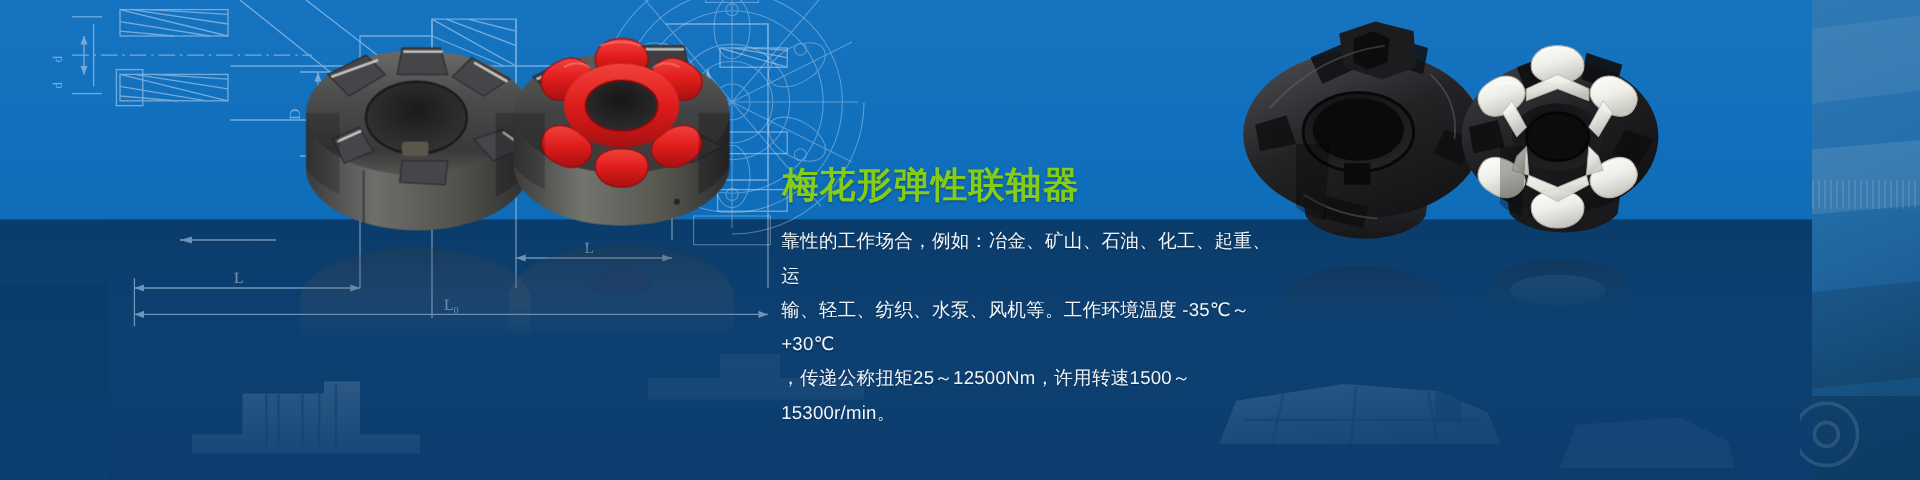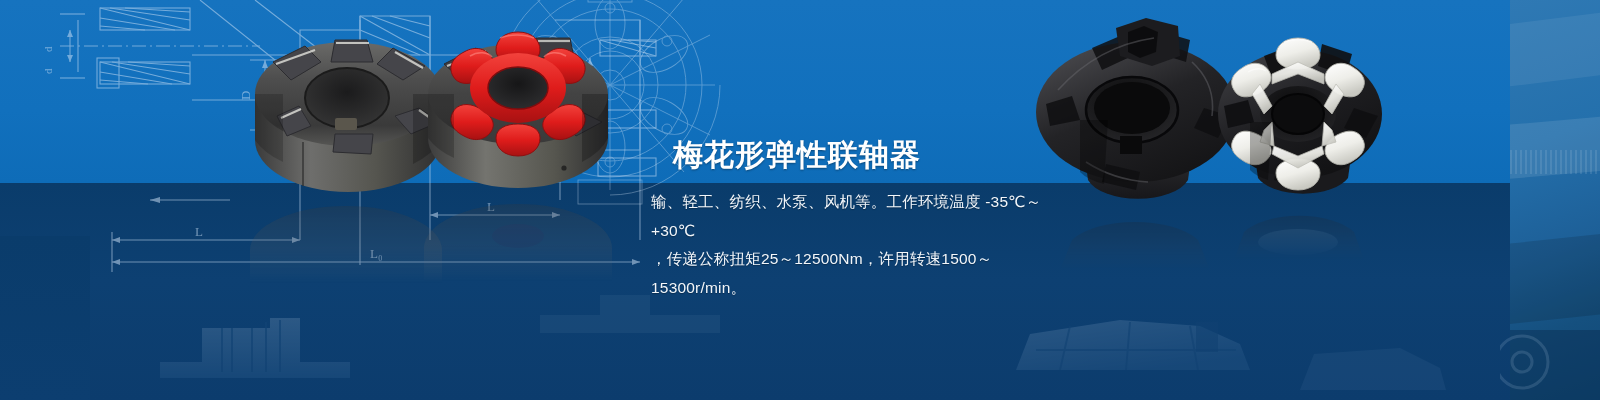--- a/index.html
+++ b/index.html
@@ -73,22 +73,22 @@
     filter:blur(.6px);
   }
 
   
   .ghost{
     position:absolute; opacity:.16; pointer-events:none;
   }
 
   
   .title{
-    position:absolute; left:673px; top:140px;
-    font-size:30px; font-weight:bold; color:#ffffff;
+    position:absolute; left:652px; top:140px;
+    font-size:30px; font-weight:bold; color:#84cc16;
     letter-spacing:1px; line-height:1;
     text-shadow:0 1px 2px rgba(0,0,0,.35);
     white-space:nowrap;
   }
   .desc{
     position:absolute; left:651px; top:188px; width:420px;
     font-size:15.5px; color:#f2f6fa; line-height:28.5px;
     letter-spacing:.2px;
     text-shadow:0 1px 1px rgba(0,0,0,.30);
   }
@@ -543,17 +543,18 @@
     <path d="M10 60 L24 24 L110 18 L150 38 L156 60 Z" fill="#8fb2d4" opacity=".45"></path>
   </svg>
   <svg class="ghost" style="left:1500px; top:320px; width:60px; height:80px;" viewBox="0 0 60 80">
     <circle cx="22" cy="42" r="26" fill="none" stroke="#b6cde5" stroke-width="3"></circle>
     <circle cx="22" cy="42" r="10" fill="none" stroke="#b6cde5" stroke-width="3"></circle>
   </svg>
 
   <div class="title">梅花形弹性联轴器</div>
 
   <div class="desc">
+    <p>靠性的工作场合，例如：冶金、矿山、石油、化工、起重、运</p>
     <p>输、轻工、纺织、水泵、风机等。工作环境温度 -35℃～+30℃</p>
     <p>，传递公称扭矩25～12500Nm，许用转速1500～15300r/min。</p>
   </div>
 
 </div>
 
 </body></html>

